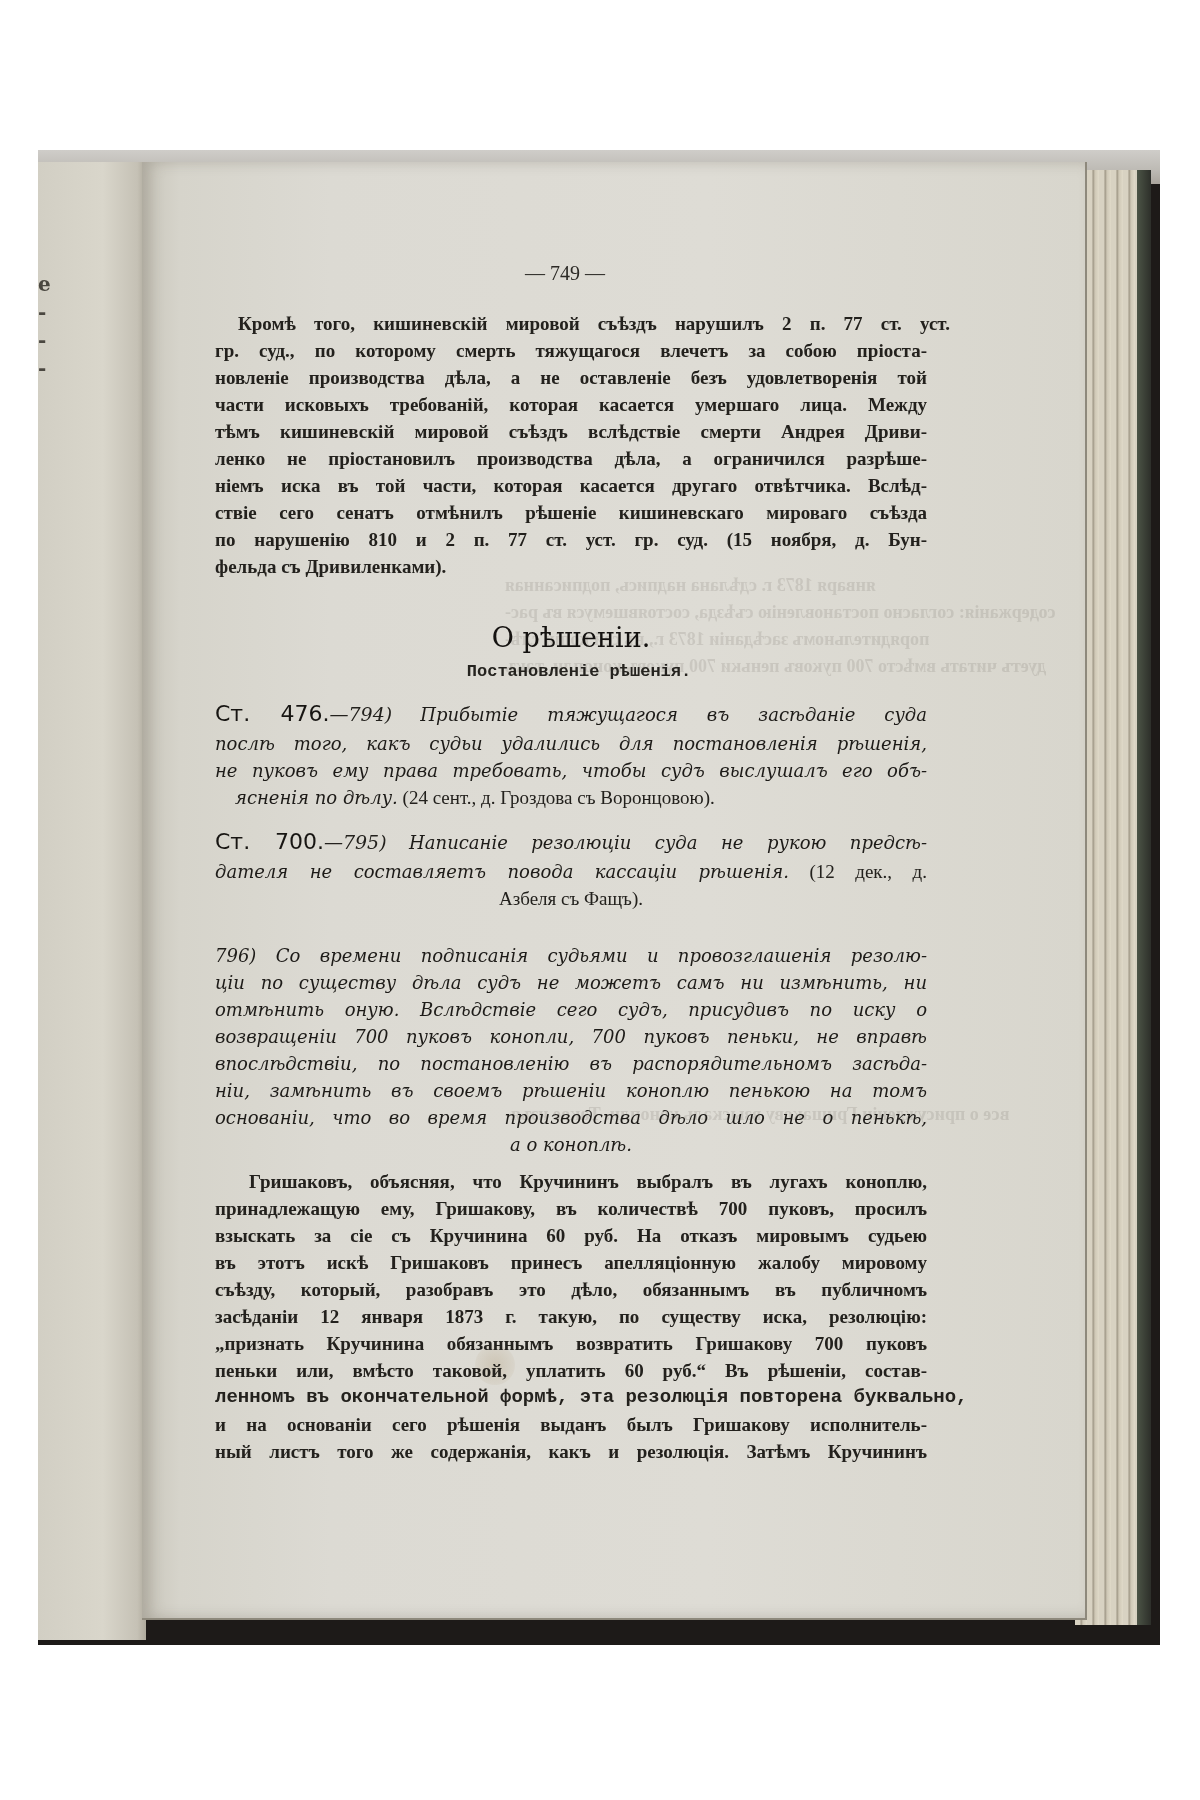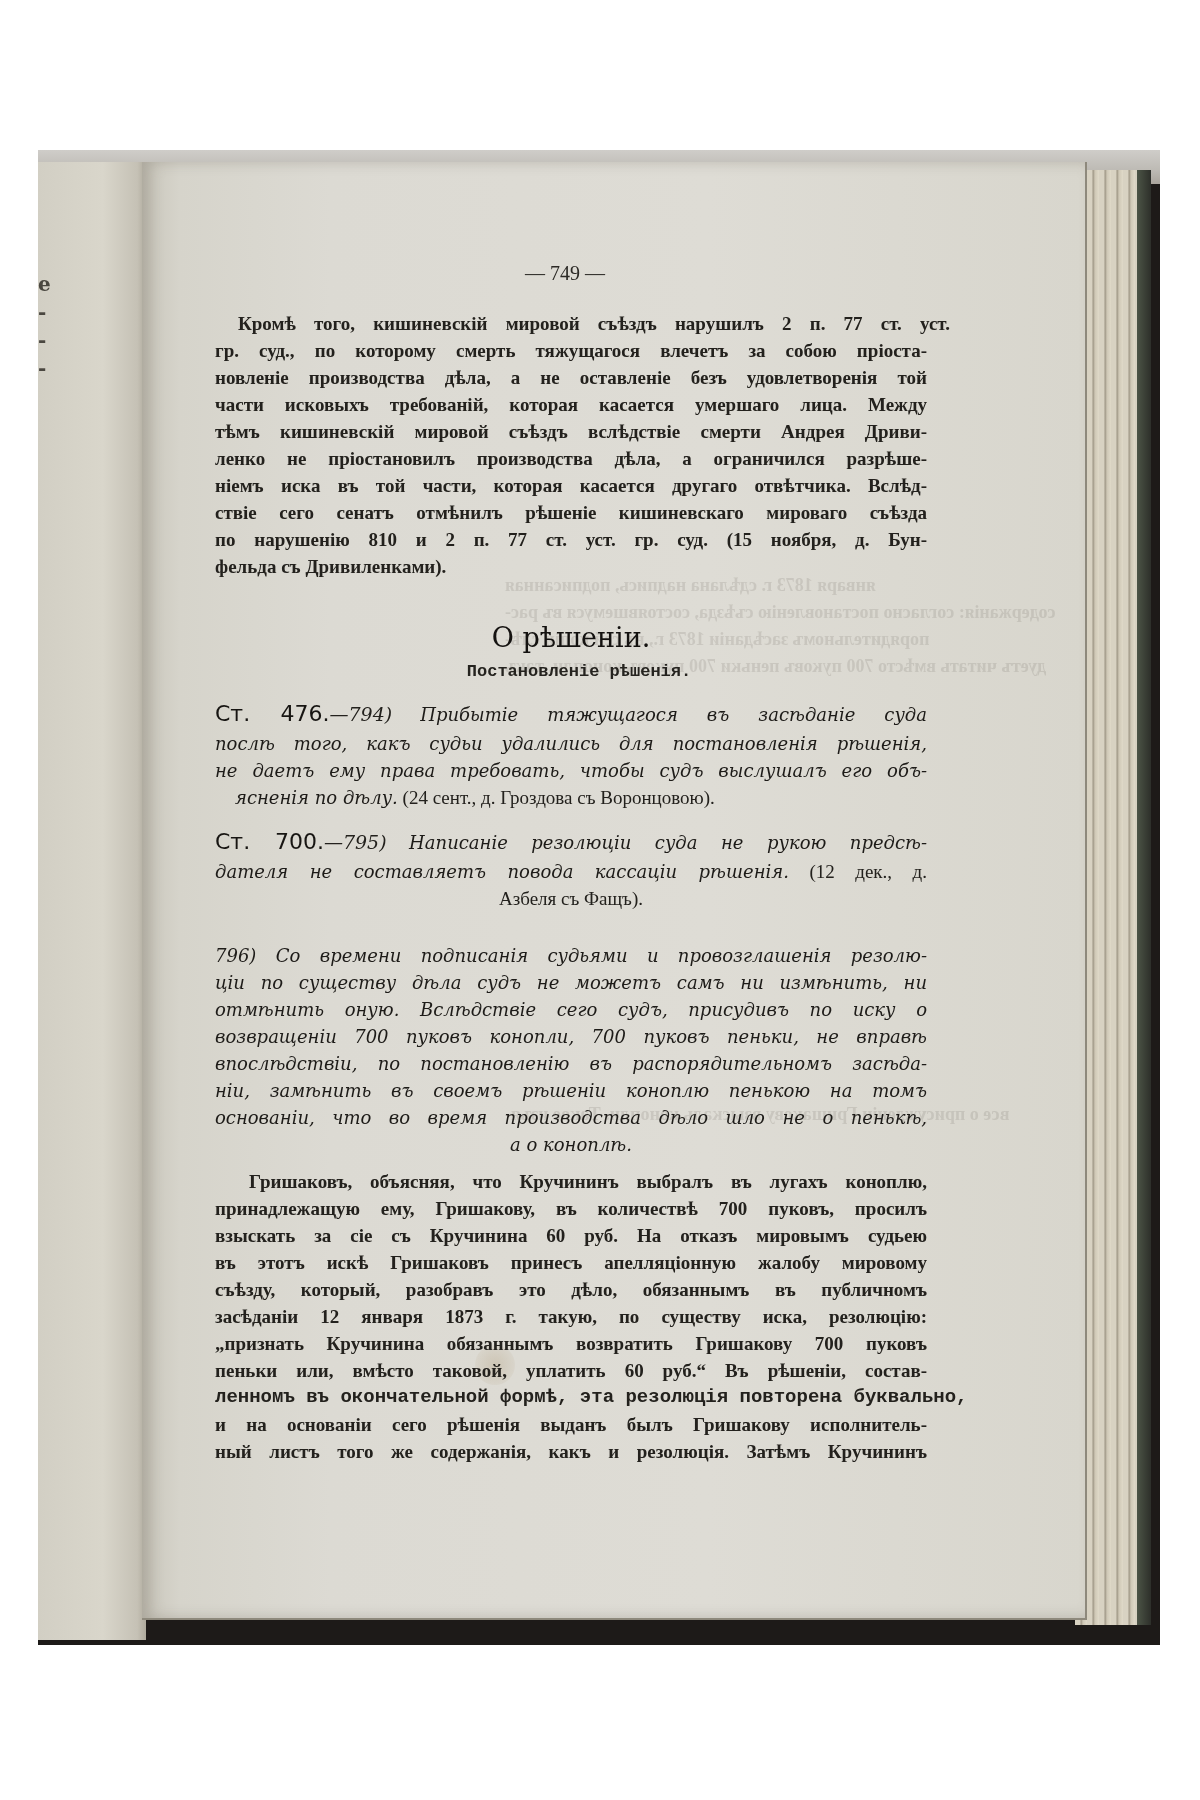--- a/index.html
+++ b/index.html
@@ -119,21 +119,21 @@
   <div class="line last" style="top:553px;">фельда съ Дривиленками).</div>
 
   <div class="section-title">О рѣшеніи.</div>
   <div class="subsection-title">Постановленіе рѣшенія.</div>
 
   <div class="line" style="top:698px; height:32px; line-height:32px;">
     <span class="art-label">Ст. 476.</span><span class="art-sub">—794)</span>
     <span class="italic">Прибытіе тяжущагося въ засѣданіе суда</span>
   </div>
   <div class="line italic" style="top:730px;">послѣ того, какъ судьи удалились для постановленія рѣшенія,</div>
-  <div class="line italic" style="top:757px;">не даетъ ему права требовать, чтобы судъ выслушалъ его объ-</div>
+  <div class="line italic" style="top:757px;">не пуковъ ему права требовать, чтобы судъ выслушалъ его объ-</div>
   <div class="line last" style="top:784px;margin-left:20px;">
     <span class="italic">ясненія по дѣлу.</span>
     <span class="normal">(24 сент., д. Гроздова съ Воронцовою).</span>
   </div>
 
   <div class="line" style="top:826px; height:32px; line-height:32px;">
     <span class="art-label">Ст. 700.</span><span class="art-sub">—795)</span>
     <span class="italic">Написаніе резолюціи суда не рукою предсѣ-</span>
   </div>
   <div class="line" style="top:858px;">

